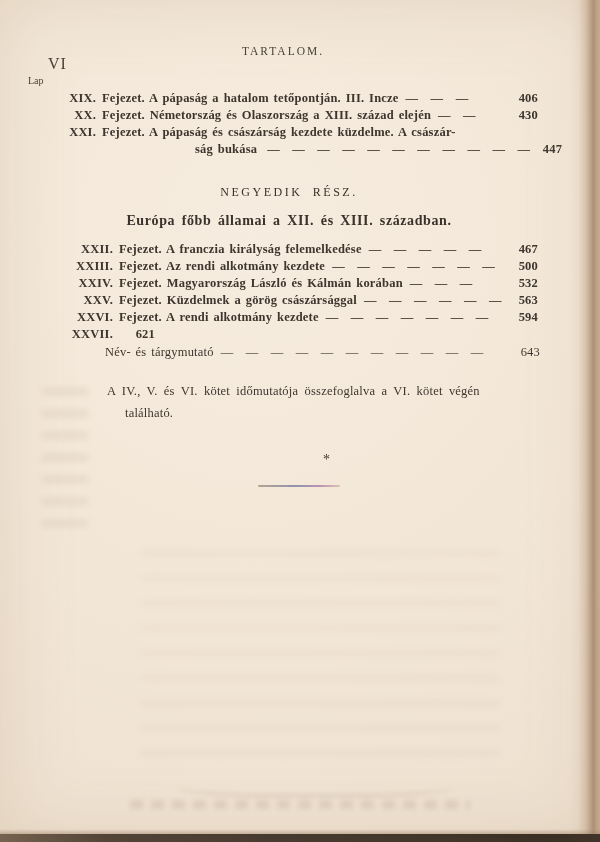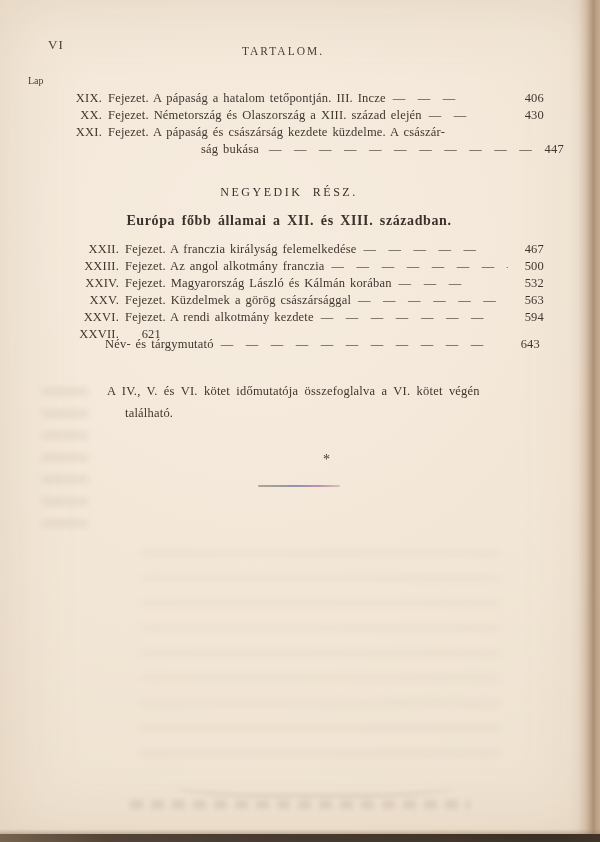--- a/index.html
+++ b/index.html
@@ -24,27 +24,27 @@
   .edge-bottom {
     position:absolute; left:0; right:0; bottom:0; height:8px;
     background: linear-gradient(90deg, #6a5847 0%, #473a2f 18%, #3a2f27 45%, #342a20 75%, #281f18 100%);
   }
   .edge-bottom-fade {
     position:absolute; left:0; right:0; bottom:8px; height:5px;
     background: linear-gradient(180deg, rgba(150,120,95,0) 0%, rgba(150,120,95,0.45) 100%);
   }
 
   
-  .folio { position:absolute; left:48px; top:37px; font-size:13px; letter-spacing:1px; color:#473f37; }
+  .folio { position:absolute; left:48px; top:55px; font-size:16px; letter-spacing:1px; color:#473f37; }
   .running-title { position:absolute; left:0; top:45px; width:566px; text-align:center;
                    font-size:11.5px; letter-spacing:2px; color:#473f37; }
   .lap-label { position:absolute; left:0; top:75px; width:540px; font-size:10px; color:#473f37;padding-left:28px; }
 
   
-  .toc { position:absolute; left:64px; width:480px; }
+  .toc { position:absolute; left:58px; width:480px;font-weight:bold; }
   .toc-prev  { top:90px; }
   .toc-part4 { top:241px; }
   .row { display:flex; align-items:baseline; line-height:17px; font-size:12.5px;
          letter-spacing:0.2px; word-spacing:1.5px; white-space:nowrap; }
   .num { flex:none; text-align:right; margin-right:6px; }
   .toc-prev  .num { width:38px; }
   .toc-part4 .num { width:55px; }
   .txt { flex:1 1 auto; min-width:0; overflow:hidden; }
   .lead { word-spacing:9px; padding-left:7px; color:#453d34; }
   .pg { flex:none; width:32px; text-align:right; margin-left:4px; }
@@ -52,21 +52,21 @@
   .line2 .lead { padding-left:10px; }
   .line2 .pg { margin-left:auto; }
 
   
   .part-heading { position:absolute; top:185px; left:0; width:578px; text-align:center;
                   font-size:12px; letter-spacing:2.5px; word-spacing:5px; color:#39312a; }
   .part-subheading { position:absolute; top:213px; left:0; width:578px; text-align:center;
                      font-size:14px; font-weight:bold; letter-spacing:0.6px; word-spacing:2.5px; color:#3a322b; }
 
   
-  .index-row { position:absolute; left:60px; top:336px; width:480px; }
+  .index-row { position:absolute; left:60px; top:344px; width:480px; }
   .index-row .txt { padding-left:45px; }
 
   
   .note { position:absolute; left:107px; top:381px; width:440px; font-size:12.5px;
           line-height:21.5px; letter-spacing:0.2px; word-spacing:3px; }
   .note-l2 { margin-left:18px; word-spacing:normal; }
 
   
   .asterisk { position:absolute; left:323px; top:452px; font-size:14px; color:#43392f; }
   .end-rule { position:absolute; left:258px; top:485px; width:82px; height:1.5px; border-radius:1px;
@@ -124,21 +124,21 @@
   <div class="part-subheading">Európa főbb államai a XII. és XIII. században.</div>
 
   <div class="toc toc-part4">
     <div class="row">
       <span class="num">XXII.</span>
       <span class="txt"><span>Fejezet. A franczia királyság felemelkedése</span><span class="lead">— — — — —</span></span>
       <span class="pg">467</span>
     </div>
     <div class="row">
       <span class="num">XXIII.</span>
-      <span class="txt"><span>Fejezet. Az angol alkotmány franczia</span><span class="lead">— — — — — — — —</span></span>
+      <span class="txt"><span>Fejezet. Az rendi alkotmány kezdete</span><span class="lead">— — — — — — — —</span></span>
       <span class="pg">500</span>
     </div>
     <div class="row">
       <span class="num">XXIV.</span>
       <span class="txt"><span>Fejezet. Magyarország László és Kálmán korában</span><span class="lead">— — —</span></span>
       <span class="pg">532</span>
     </div>
     <div class="row">
       <span class="num">XXV.</span>
       <span class="txt"><span>Fejezet. Küzdelmek a görög császársággal</span><span class="lead">— — — — — —</span></span>

